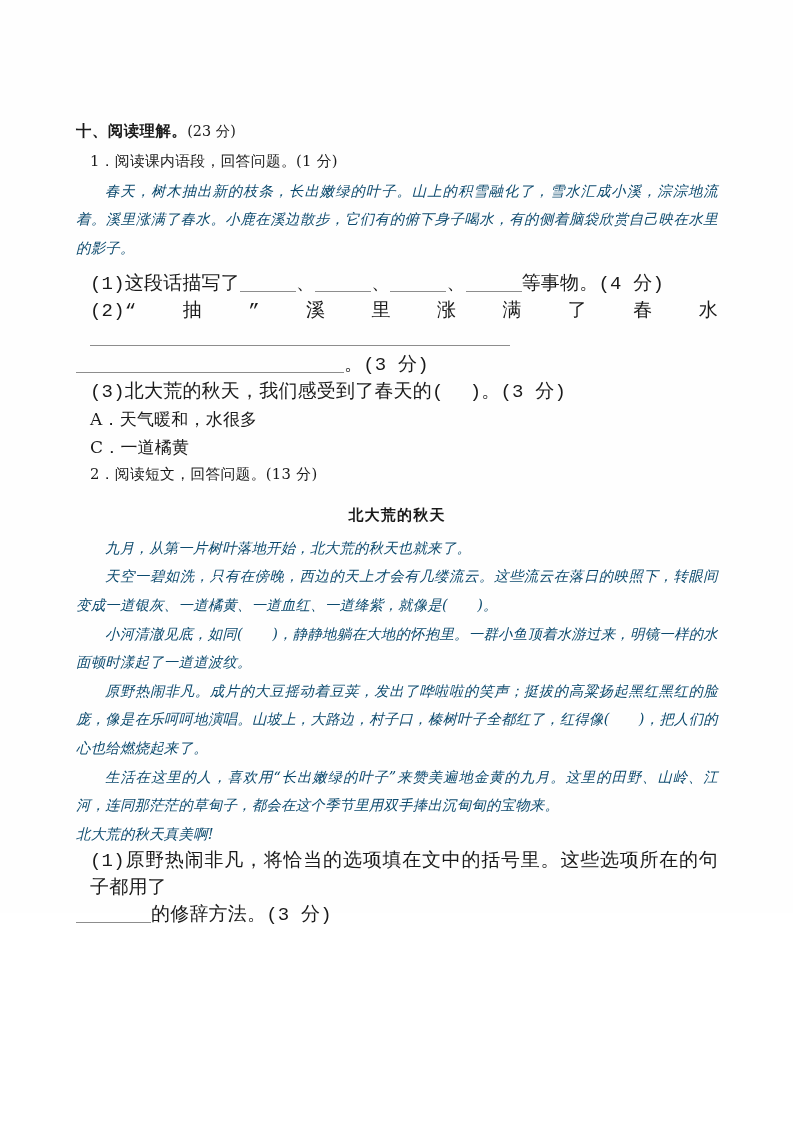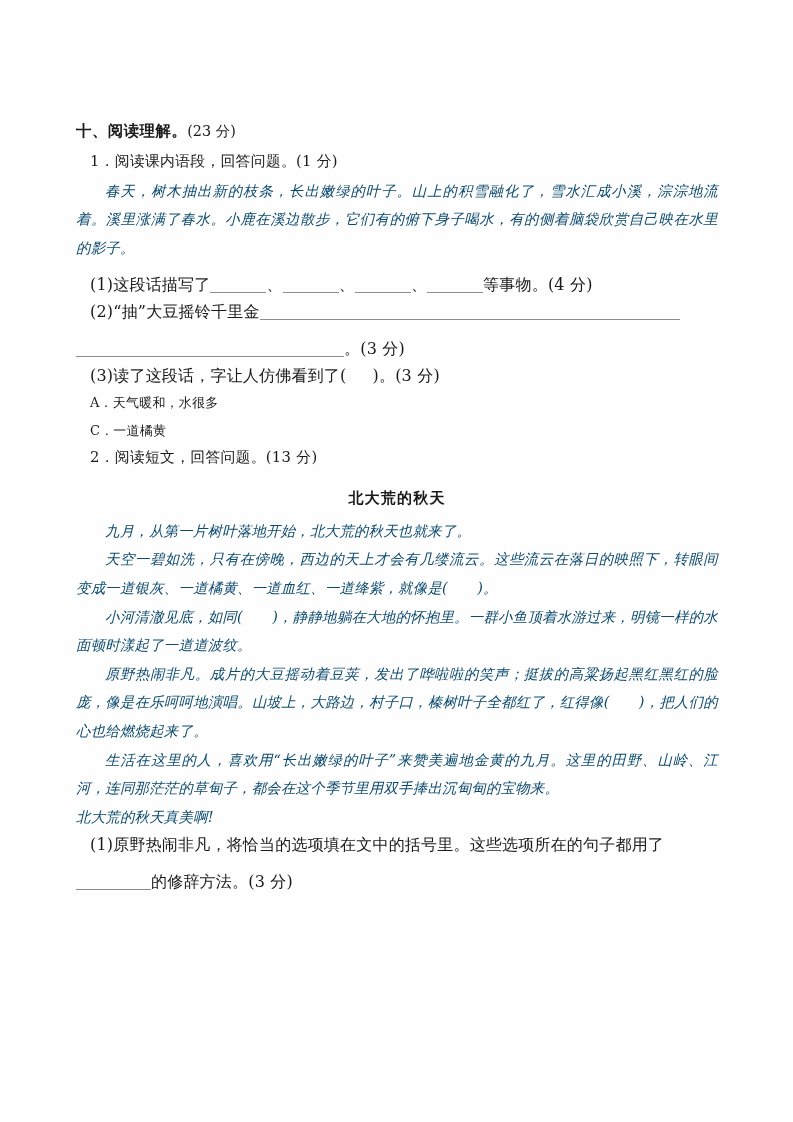--- a/index.html
+++ b/index.html
@@ -72,34 +72,34 @@
   }
   .passage.indent {
     text-indent: 29px;
   }
   .passage-first {
     margin-top: 2px;
   }
 
   
   .question {
-    font-size: 16px;
+    font-size: 19px;
     line-height: 27px;
     letter-spacing: 0.2px;
     padding-left: 14px;
     text-align: justify;
     text-justify: inter-character;
+    font-family: Liberation Mono, monospace;
   }
   .question.flush {
     padding-left: 0;
-    margin-top: 10px;
   }
 
   .option {
-    font-size: 13px;
+    font-size: 17px;
     line-height: 27.5px;
     letter-spacing: 0.2px;
     padding-left: 14px;
     white-space: nowrap;
   }
 
   .story-title {
     text-align: center;
     font-weight: bold;
     font-size: 15px;
@@ -153,28 +153,28 @@
       <span>春天，树木抽出新的枝条，长出嫩绿的叶子。山上的积雪融化了，雪水汇成小溪，淙淙地流着。溪里涨满了春水。小鹿在溪边散步，它们有的俯下身子喝水，有的侧着脑袋欣赏自己映在水里的影子。</span>
     </div>
 
     <div class="spacer-3"></div>
 
     <div class="question">
       <span>(1)</span><span>这段话描写了</span><span class="blank blank-sm"></span><span>、</span><span class="blank blank-sm"></span><span>、</span><span class="blank blank-sm"></span><span>、</span><span class="blank blank-sm"></span><span>等事物。</span><span>(4 分)</span>
     </div>
 
     <div class="question">
-      <span>(2)</span><span>“抽”大豆摇铃千里金</span><span class="blank-rest"></span>
+      <span>(2)</span><span>“抽”溪里涨满了春水</span><span class="blank-rest"></span>
     </div>
     <div class="question flush">
       <span class="blank blank-tail"></span><span>。</span><span>(3 分)</span>
     </div>
 
     <div class="question">
-      <span>(3)</span><span>读了这段话，字让人仿佛看到了(</span><span class="paren"></span><span>)。</span><span>(3 分)</span>
+      <span>(3)</span><span>北大荒的秋天，我们感受到了春天的(</span><span class="paren"></span><span>)。</span><span>(3 分)</span>
     </div>
 
     <div class="option">
       <span>A．天气暖和，水很多</span>
     </div>
     <div class="option">
       <span>C．一道橘黄</span>
     </div>
 
     <div class="task-line">

